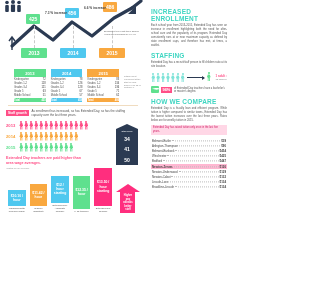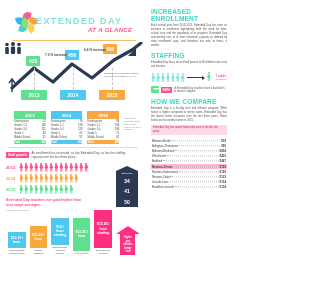--- a/index.html
+++ b/index.html
@@ -161,33 +161,20 @@
   .cmp-row.me { background:#ffb7d2; font-weight:bold; }
   .pink-band { background:#ffd7e6; padding:1.5px 2px; font-size:2.6px; color:#d11b63; line-height:1.4; margin-top:2px; }
 </style>
 </head>
 <body>
 
 <div class="page">
 
   <div class="left">
 
-    <div class="header">
-      <div class="logo">
-        <span class="p1"></span>
-          <span class="p2"></span>
-          <span class="p3"></span>
-        <span class="p4"></span>
-          <span class="p5"></span>
-          <span class="p6"></span>
-      </div>
-      <div class="title-main">EXTENDED DAY</div>
-      <div class="title-sub">AT A GLANCE</div>
-      <div class="hdr-rule"></div>
-    </div>
 
     <div class="chart">
       <svg width="142" height="66">
         <polyline points="8,46 30,26 49,40 68,22 88,36 110,18 128,8" fill="none" stroke="#2b3a52" stroke-width="3.2" stroke-linejoin="round" stroke-linecap="round"></polyline>
         <polygon points="136,2 124,14 132,14 132,6" fill="#2b3a52"></polygon>
         <path d="M128,8 L137,1" stroke="#2b3a52" stroke-width="3.2" stroke-linecap="round"></path>
         <path d="M8,50 L8,38 M5,41 L8,37 L11,41" stroke="#2b3a52" stroke-width="1.4" fill="none"></path>
       </svg>
       <div class="tick" style="left:30px;"></div>
       <div class="tick" style="left:69px;"></div>

